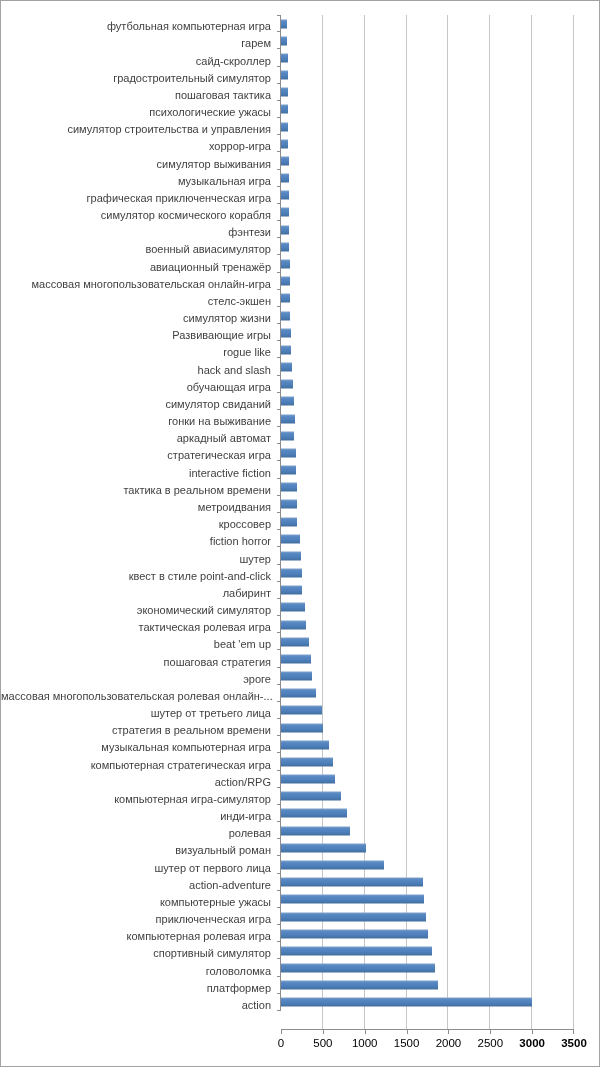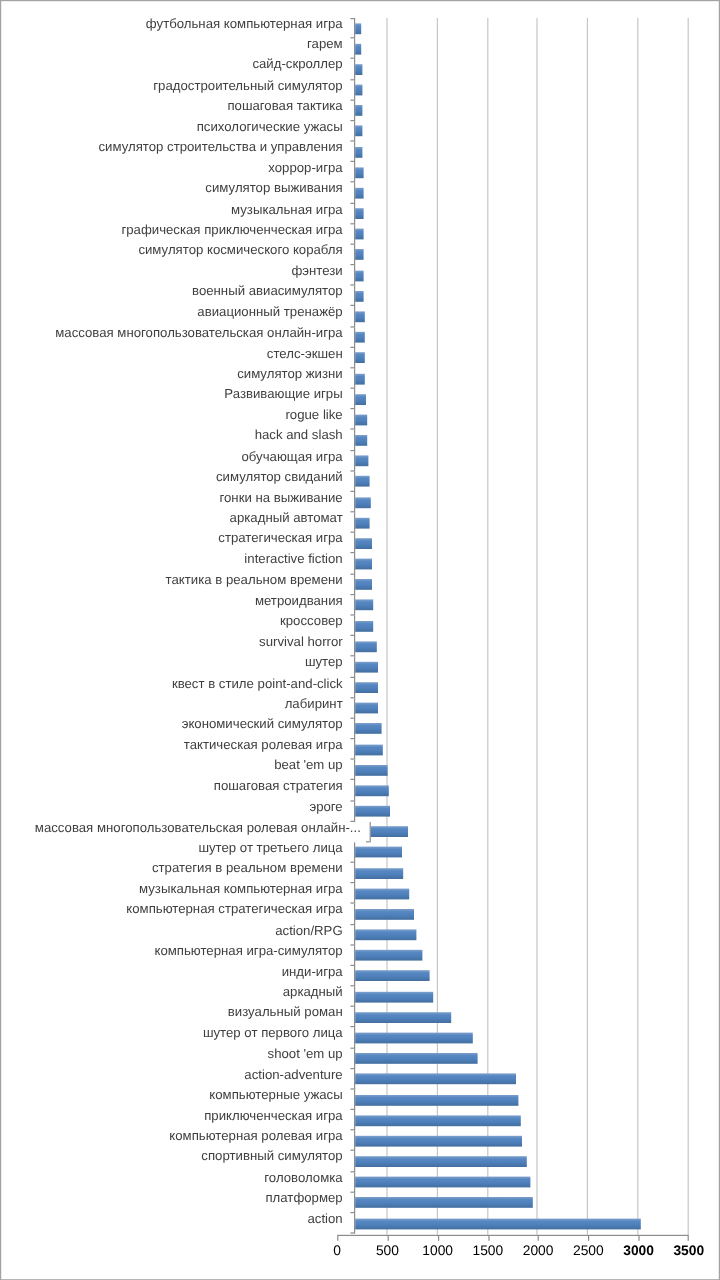--- a/index.html
+++ b/index.html
@@ -27,23 +27,22 @@
     background: #c6c6c6;
   }
   .rows {
     position: absolute;
     left: 0;
     top: 14px;
     width: 573px;
   }
   .row {
     display: flex;
-    align-items: flex-start;
+    align-items: flex-end;
     height: 17.18px;
-    padding-left: 28px;
   }
   .cat-label {
     width: 270px;
     text-align: right;
     padding-right: 9px;
     font-size: 11px;
     color: #3f3f3f;
     white-space: nowrap;
     overflow: visible;
     line-height: 1;
@@ -294,21 +293,21 @@
             <div class="bar" title="метроидвания: 189" style="width: 5.4%;"></div>
           </div>
         </div>
         <div class="row">
           <div class="cat-label">кроссовер</div>
           <div class="track">
             <div class="bar" title="кроссовер: 196" style="width: 5.6%;"></div>
           </div>
         </div>
         <div class="row">
-          <div class="cat-label">survival horror</div>
+          <div class="cat-label">fiction horror</div>
           <div class="track">
             <div class="bar" title="survival horror: 230" style="width: 6.57143%;"></div>
           </div>
         </div>
         <div class="row">
           <div class="cat-label">шутер</div>
           <div class="track">
             <div class="bar" title="шутер: 238" style="width: 6.8%;"></div>
           </div>
         </div>
@@ -396,41 +395,35 @@
             <div class="bar" title="компьютерная игра-симулятор: 715" style="width: 20.4286%;"></div>
           </div>
         </div>
         <div class="row">
           <div class="cat-label">инди-игра</div>
           <div class="track">
             <div class="bar" title="инди-игра: 788" style="width: 22.5143%;"></div>
           </div>
         </div>
         <div class="row">
-          <div class="cat-label">аркадный</div>
+          <div class="cat-label">ролевая</div>
           <div class="track">
             <div class="bar" title="файтинг: 824" style="width: 23.5429%;"></div>
           </div>
         </div>
         <div class="row">
           <div class="cat-label">визуальный роман</div>
           <div class="track">
             <div class="bar" title="визуальный роман: 1015" style="width: 29%;"></div>
           </div>
         </div>
         <div class="row">
           <div class="cat-label">шутер от первого лица</div>
           <div class="track">
             <div class="bar" title="шутер от первого лица: 1235" style="width: 35.2857%;"></div>
-          </div>
-        </div>
-        <div class="row">
-          <div class="cat-label">shoot 'em up</div>
-          <div class="track">
-            <div class="bar" title="shoot 'em up: 1292" style="width: 36.9143%;"></div>
           </div>
         </div>
         <div class="row">
           <div class="cat-label">action-adventure</div>
           <div class="track">
             <div class="bar" title="action-adventure: 1692" style="width: 48.3429%;"></div>
           </div>
         </div>
         <div class="row">
           <div class="cat-label">компьютерные ужасы</div>

